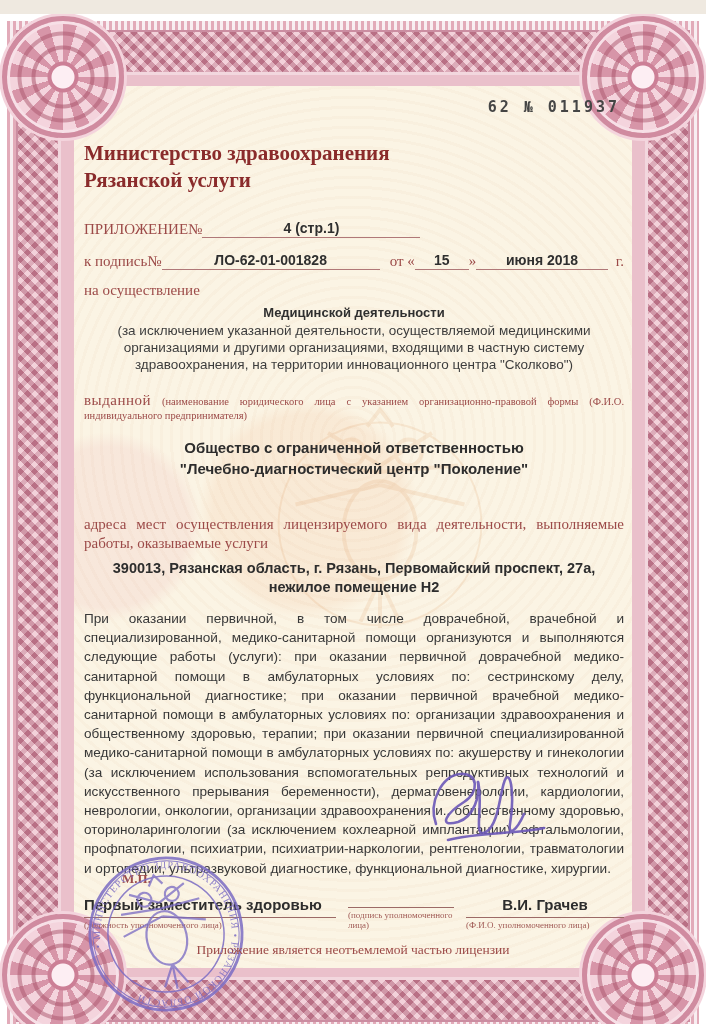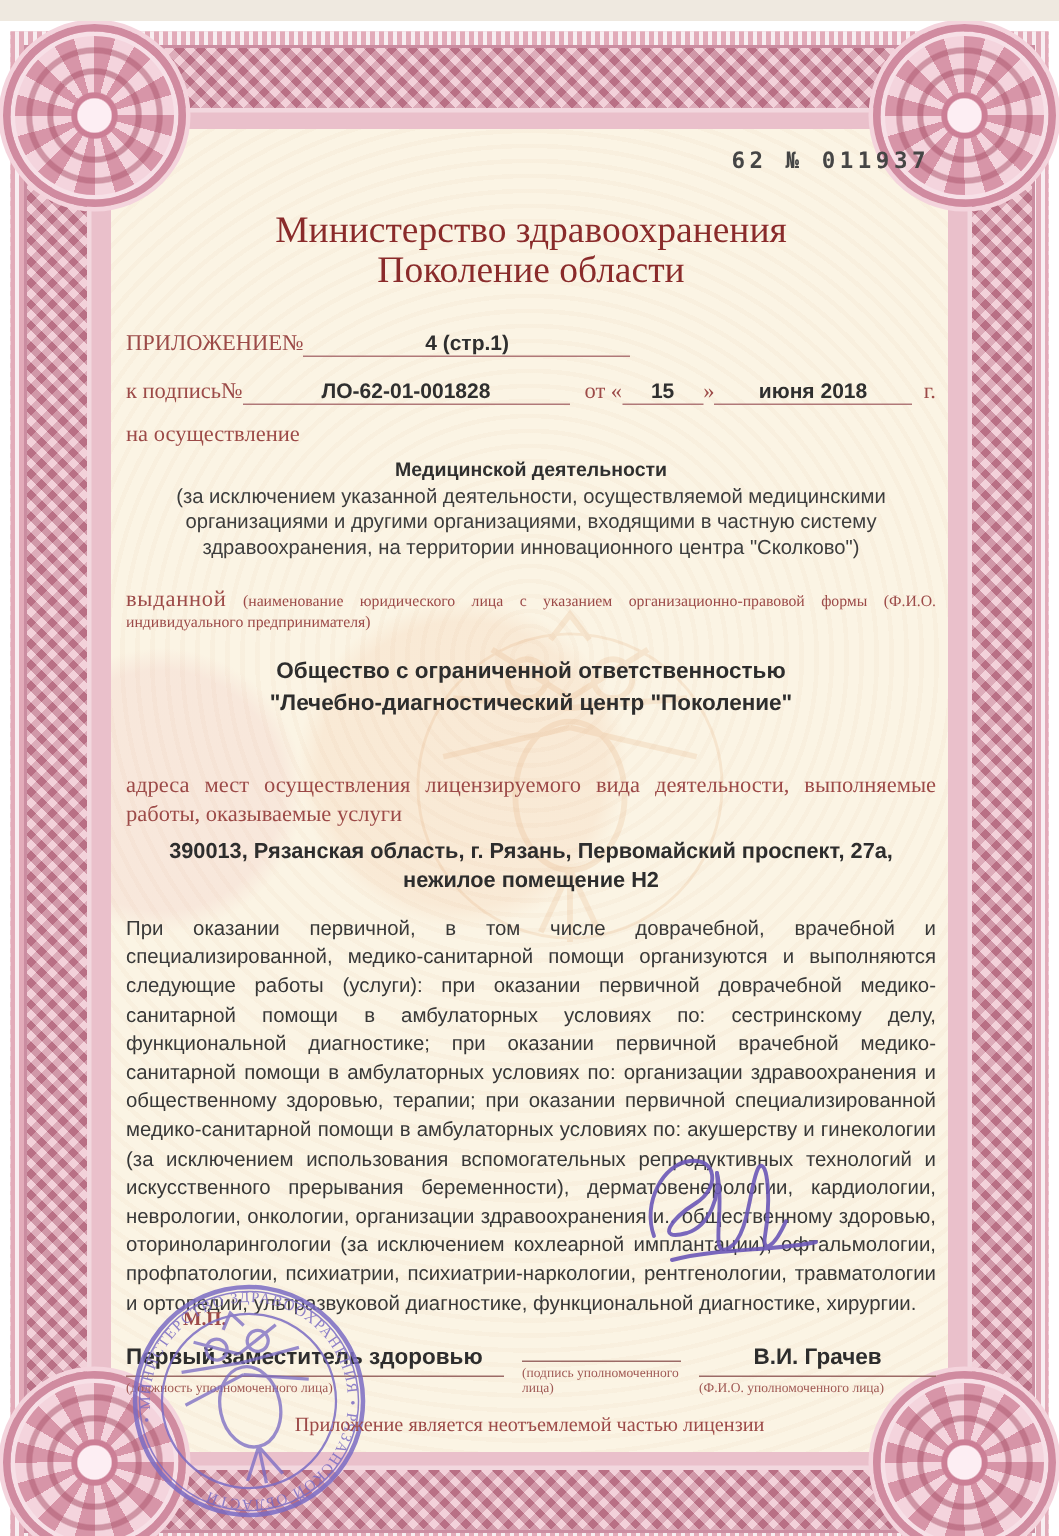--- a/index.html
+++ b/index.html
@@ -23,21 +23,21 @@
         border:5px solid #d08ba0;box-shadow:0 0 0 3px #f4d4dd,inset 0 0 0 3px #f7e0e7;
         background-image:
           radial-gradient(circle,#fdeef3 0 11px,#cc7f96 12px 15px,rgba(0,0,0,0) 16px),
           radial-gradient(circle,rgba(0,0,0,0) 0 27px,rgba(170,85,108,.55) 28px 31px,rgba(0,0,0,0) 32px 41px,rgba(170,85,108,.5) 42px 45px,rgba(0,0,0,0) 46px),
           repeating-conic-gradient(#d795a8 0 15deg,#f4d4dd 15deg 30deg);}
   .r-tl{left:2px;top:2px;} .r-tr{right:2px;top:2px;} .r-bl{left:2px;bottom:2px;} .r-br{right:2px;bottom:2px;}
   
   .content{position:absolute;left:84px;top:84px;width:540px;}
   .serial{text-align:right;padding-right:4px;font-family:"DejaVu Sans Mono",monospace;
           font-size:15px;font-weight:700;letter-spacing:3px;color:#454545;}
-  .title{margin-top:24px;text-align:center;color:#8a2b2b;font-weight:400;font-size:25px;line-height:27px;}
+  .title{margin-top:24px;text-align:left;color:#8a2b2b;font-weight:700;font-size:21px;line-height:27px;}
   .formrow{display:flex;align-items:flex-end;margin-top:26px;font-size:15px;color:#9c4a48;}
   .formrow.second{margin-top:14px;}
   .lbl{white-space:nowrap;padding-right:0;}
   .fill{border-bottom:1.5px solid #b07878;text-align:center;color:#2f2f2f;font-weight:700;
         font-family:"Liberation Sans",sans-serif;font-size:14px;padding:0 4px 1px 4px;}
   .w210{width:210px;} .w46{width:46px;} .w170{flex:1;}
   .for-label{margin-top:12px;font-size:15px;color:#9c4a48;}
   .act-title{margin-top:6px;text-align:center;font-family:"Liberation Sans",sans-serif;
              font-weight:700;font-size:13px;color:#2f2f2f;}
   .act-note{margin-top:2px;text-align:center;font-family:"Liberation Sans",sans-serif;
@@ -92,21 +92,21 @@
       <path d="M100 143 L85 175 M100 143 L100 180 M100 143 L115 175"></path>
     </g>
   </svg>
 
   <div class="content">
 
     <div class="serial">62 № 011937</div>
 
     <div class="title">
       <div>Министерство здравоохранения</div>
-      <div>Поколение области</div>
+      <div>Рязанской услуги</div>
     </div>
 
     <div class="formrow">
       <span class="lbl">ПРИЛОЖЕНИЕ</span>
       <span class="lbl">№</span>
       <span class="fill w210">4 (стр.1)</span>
     </div>
 
     <div class="formrow second">
       <span class="lbl">к подпись</span>

